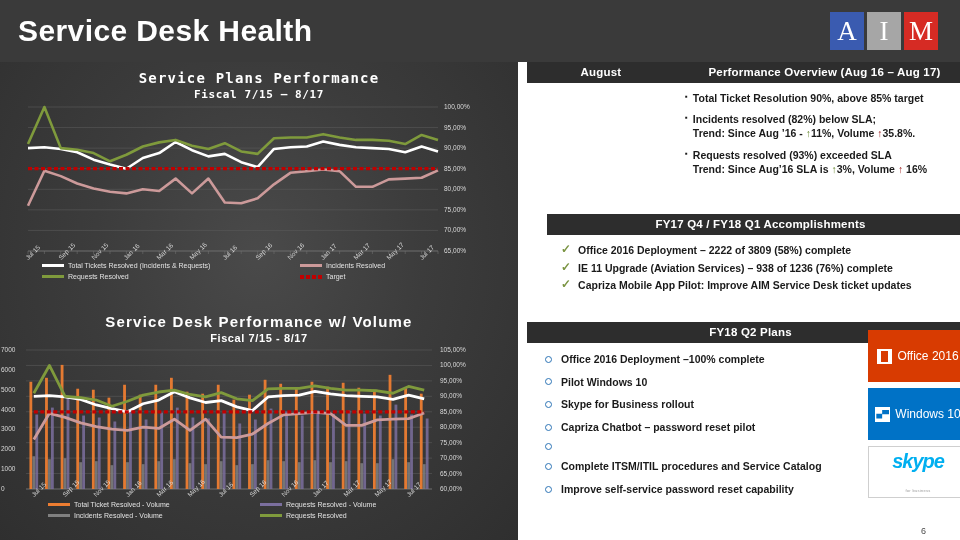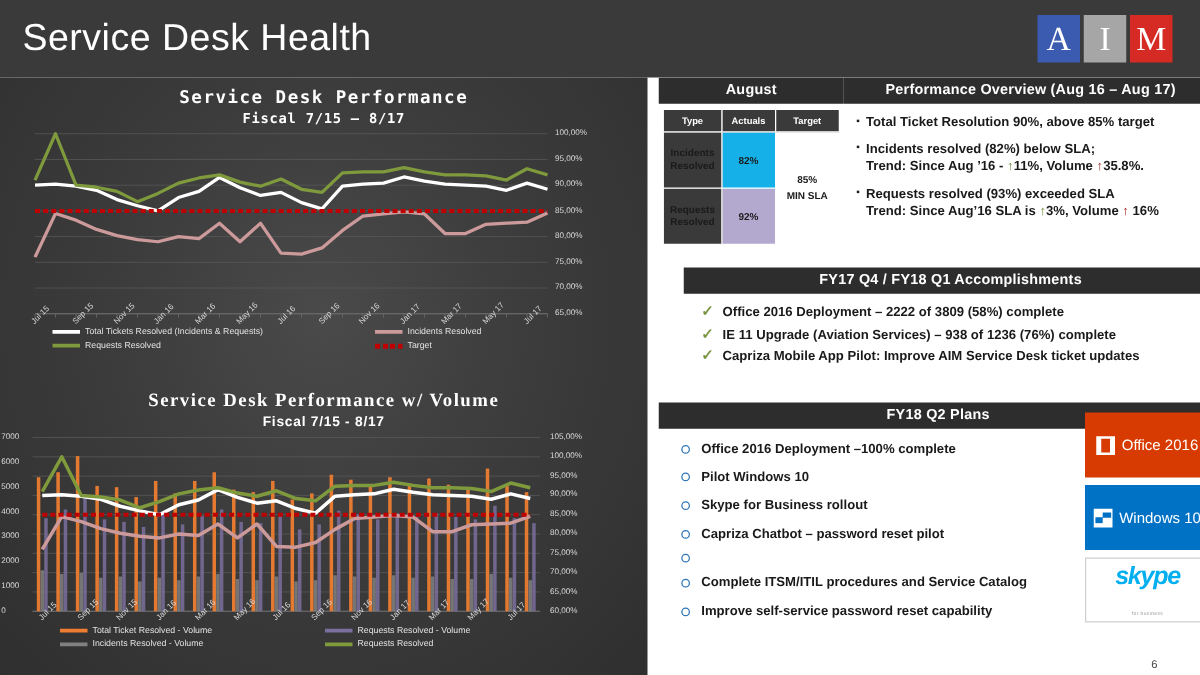--- a/index.html
+++ b/index.html
@@ -10,21 +10,21 @@
     position: relative;
   }
   
   #title-bar {
     position: absolute; left: 0; top: 0; width: 960px; height: 62px;
     background: #3a3a3a;
   }
   #slide-title {
     position: absolute; left: 18px; top: 14px;
     font-size: 30px; color: #ffffff; letter-spacing: .4px;
-    font-family: "Liberation Sans", sans-serif; font-weight: 400;
+    font-family: "Liberation Sans", sans-serif; font-weight: 700;
   }
   #aim-logo {
     position: absolute; left: 830px; top: 12px;
     display: flex; gap: 3px;
   }
   .logo-sq {
     width: 34px; height: 38px; display: flex; align-items: center; justify-content: center;
     color: #ffffff; font-size: 27px; font-family: "Liberation Serif", serif; font-weight: 400;
   }
   .logo-a { background: #3a5bb0; }
@@ -35,21 +35,21 @@
   #left-panel {
     position: absolute; left: 0; top: 62px; width: 518px; height: 478px;
     background: radial-gradient(ellipse at 50% 40%, #4a4a4a 0%, #3c3c3c 45%, #2f2f2f 100%);
   }
   .chart-block { position: absolute; left: 0; width: 518px; }
   #chart-top { top: 0; height: 243px; }
   #chart-bottom { top: 243px; height: 235px; }
 
   .chart-title {
     text-align: center; color: #ffffff; font-size: 15px; font-weight: bold;
-    letter-spacing: 1.2px; padding-top: 8px; font-family: Liberation Serif, serif;
+    letter-spacing: 1.2px; padding-top: 8px;
   }
   #chart-top .chart-title { font-family: "DejaVu Sans Mono", monospace; font-size: 14px; }
   #chart-top .chart-sub { font-family: "DejaVu Sans Mono", monospace; font-size: 11px; }
   .chart-sub {
     text-align: center; color: #ffffff; font-size: 11px; font-weight: bold;
     letter-spacing: .6px; padding-top: 2px;
   }
   .plot-wrap { position: relative; }
   .axis-label {
     position: absolute; color: #d9d9d9; font-size: 6.5px;
@@ -166,21 +166,21 @@
   <div id="aim-logo">
     <div class="logo-sq logo-a">A</div>
     <div class="logo-sq logo-i">I</div>
     <div class="logo-sq logo-m">M</div>
   </div>
 </div>
 
 <div id="left-panel">
 
   <div class="chart-block" id="chart-top">
-    <div class="chart-title">Service Desk Performance</div>
+    <div class="chart-title">Service Plans Performance</div>
     <div class="chart-sub">Fiscal 7/15 – 8/17</div>
     <div class="plot-wrap" id="plot-top">
       <svg id="svg-top" width="518" height="200" style="position:absolute;left:0;top:0;">
           <line x1="28" y1="6" x2="438" y2="6" stroke="#5a5a5a" stroke-width="0.6"></line>
           <line x1="28" y1="26.57142857142857" x2="438" y2="26.57142857142857" stroke="#5a5a5a" stroke-width="0.6"></line>
           <line x1="28" y1="47.14285714285714" x2="438" y2="47.14285714285714" stroke="#5a5a5a" stroke-width="0.6"></line>
           <line x1="28" y1="67.71428571428571" x2="438" y2="67.71428571428571" stroke="#5a5a5a" stroke-width="0.6"></line>
           <line x1="28" y1="88.28571428571428" x2="438" y2="88.28571428571428" stroke="#5a5a5a" stroke-width="0.6"></line>
           <line x1="28" y1="108.85714285714286" x2="438" y2="108.85714285714286" stroke="#5a5a5a" stroke-width="0.6"></line>
           <line x1="28" y1="129.42857142857142" x2="438" y2="129.42857142857142" stroke="#5a5a5a" stroke-width="0.6"></line>
@@ -419,41 +419,20 @@
         </div>
       </div>
   </div>
 
 </div>
 
 <div id="right-panel">
 
   <div id="august-box">
     <div class="section-head">August</div>
-    <table id="aug-table">
-      <tbody>
-          <tr>
-        <th>Type</th>
-        <th>Actuals</th>
-        <th>Target</th>
-      </tr>
-      <tr>
-        <td class="type-cell">Incidents Resolved</td>
-        <td class="actual-incident">82%</td>
-        <td class="target-cell" rowspan="2">
-          <div>85%</div>
-          <div>MIN SLA</div>
-        </td>
-      </tr>
-      <tr>
-        <td class="type-cell">Requests Resolved</td>
-        <td class="actual-request">92%</td>
-      </tr>
-    </tbody>
-      </table>
   </div>
 
   <div id="perf-box">
     <div class="section-head">Performance Overview (Aug 16 – Aug 17)</div>
     <div class="bullet-list">
       <div class="bullet-item">
         <span class="sq-bullet">▪</span>
         <span>Total Ticket Resolution 90%, above 85%  target</span>
       </div>
       <div class="bullet-item">

